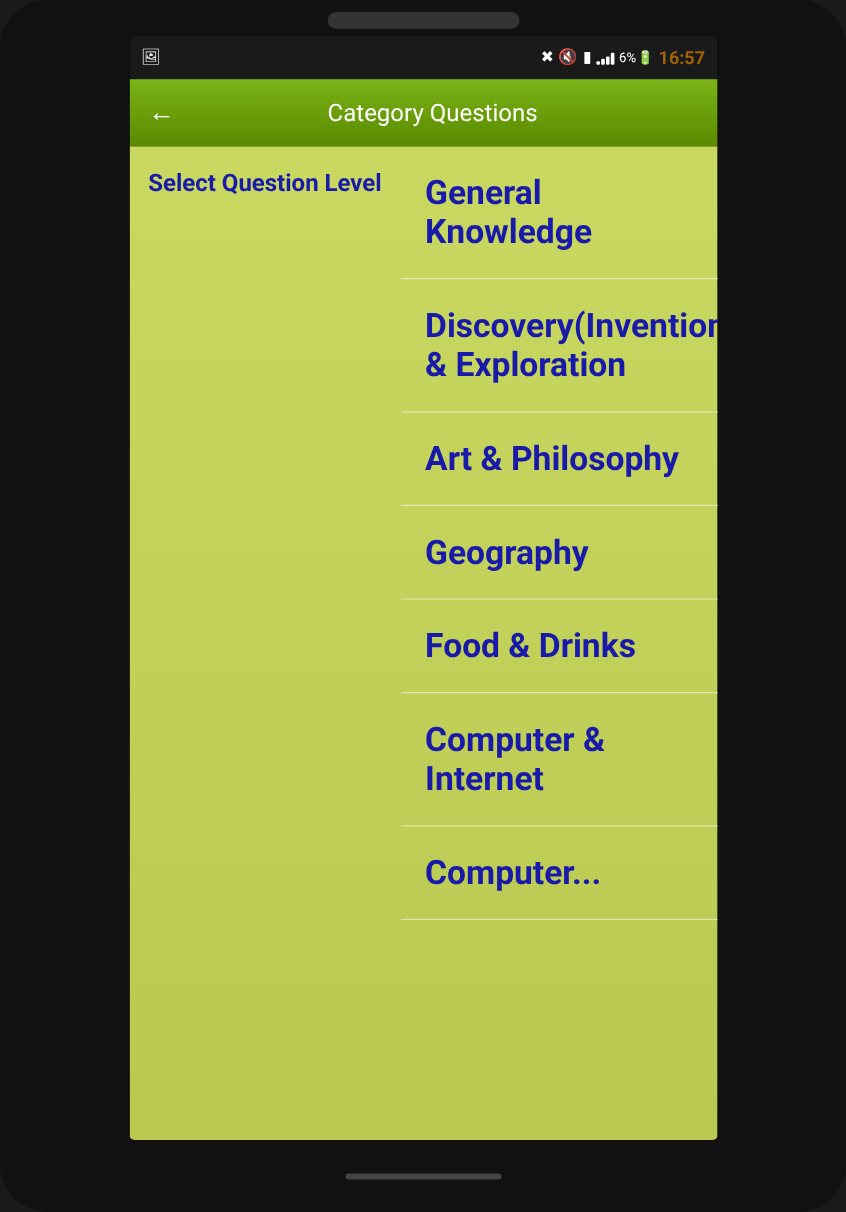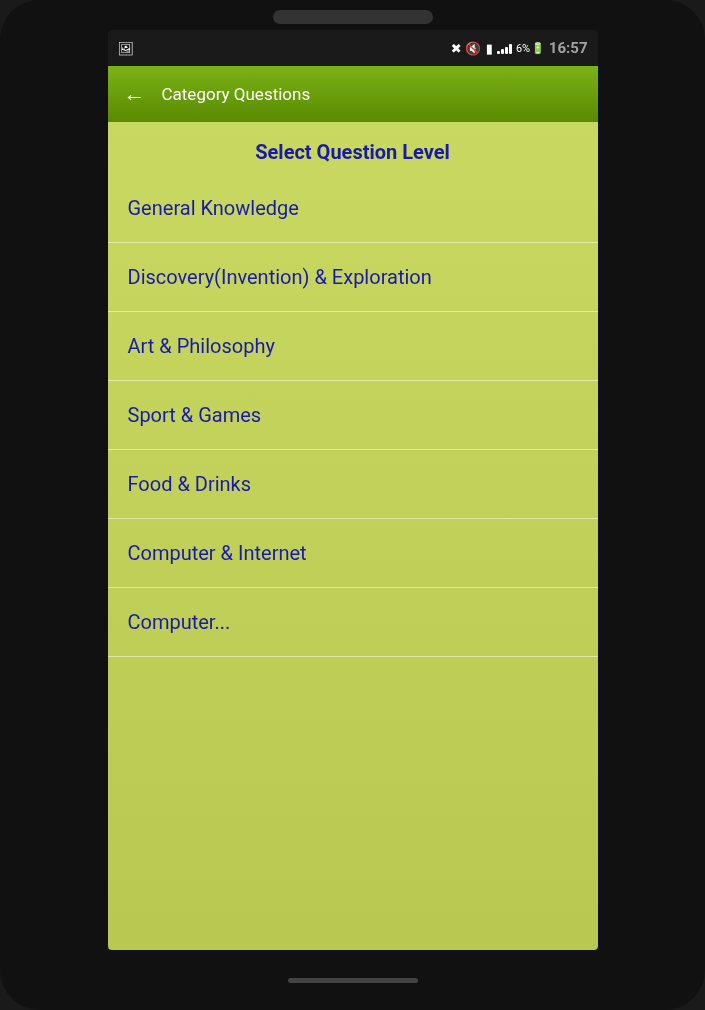--- a/index.html
+++ b/index.html
@@ -73,21 +73,21 @@
       display: flex;
       align-items: center;
       gap: 4px;
       font-size: 13px;
       color: #fff;
     }
 
     .status-time {
       font-size: 15px;
       font-weight: bold;
-      color: #a3a3a3;
+      color: #a16207;
     }
 
     .status-icon {
       color: #fff;
       font-size: 13px;
     }
 
     .battery-indicator {
       display: flex;
       align-items: center;
@@ -109,33 +109,34 @@
     .back-button {
       color: #fff;
       font-size: 22px;
       cursor: pointer;
       display: flex;
       align-items: center;
     }
 
     .app-bar-title {
       color: #fff;
-      font-size: 17px;
+      font-size: 20px;
       font-weight: 400;
       flex: 1;
+      text-align: center;
       margin-right: 22px;
     }
 
     
     .content-area {
       background: #c8d870;
       background: linear-gradient(180deg, #c8d860 0%, #b8c850 100%);
       flex: 1;
       display: flex;
-      flex-direction: column;
+      flex-direction: row;
       overflow: hidden;
     }
 
     .section-header {
       text-align: center;
       padding: 18px 16px 10px 16px;
       font-size: 20px;
       font-weight: bold;
       color: #1a1aaa;
     }
@@ -149,23 +150,23 @@
 
     .category-item {
       padding: 22px 20px;
       border-bottom: 1px solid rgba(255,255,255,0.5);
       cursor: pointer;
       background: transparent;
       transition: background 0.15s;
     }
 
     .category-item-label {
-      font-size: 20px;
+      font-size: 28px;
       color: #1a1aaa;
-      font-weight: 400;
+      font-weight: 700;
     }
 
     .bottom-bar {
       width: 490px;
       height: 60px;
       background: #111;
       display: flex;
       justify-content: center;
       align-items: center;
     }
@@ -230,21 +231,21 @@
       <div class="app-bar-title">Category Questions</div>
     </div>
 
     <div class="content-area">
       <div class="section-header">Select Question Level</div>
 
       <div class="category-list">
       <div class="category-item"><span class="category-item-label">General Knowledge</span></div>
           <div class="category-item"><span class="category-item-label">Discovery(Invention) &amp; Exploration</span></div>
           <div class="category-item"><span class="category-item-label">Art &amp; Philosophy</span></div>
-          <div class="category-item"><span class="category-item-label">Sport &amp; Games</span></div>
+          <div class="category-item"><span class="category-item-label">Geography</span></div>
           <div class="category-item"><span class="category-item-label">Food &amp; Drinks</span></div>
           <div class="category-item"><span class="category-item-label">Computer &amp; Internet</span></div>
           <div class="category-item"><span class="category-item-label">Computer...</span></div>
         </div>
     </div>
 
   </div>
 
   <div class="bottom-bar">
     <div class="home-indicator"></div>

